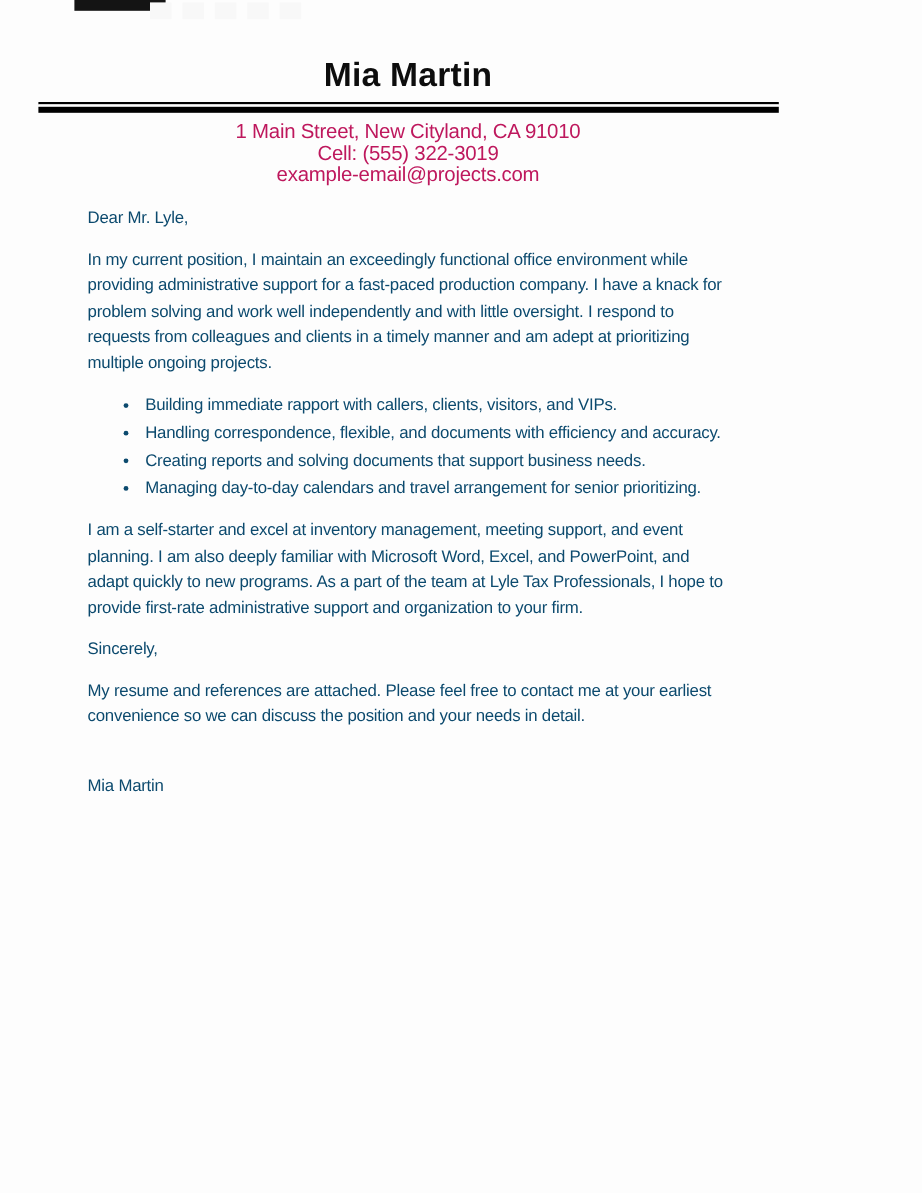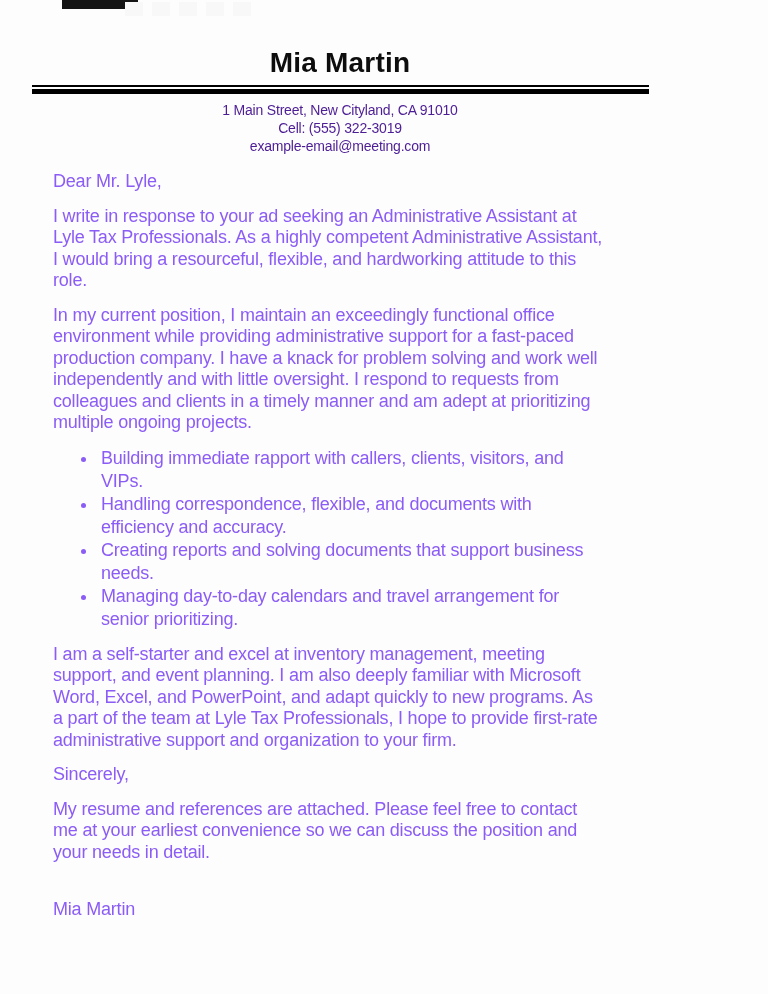--- a/index.html
+++ b/index.html
@@ -49,31 +49,31 @@
   .rule {
     width: 617px;
     margin: 5px auto 0 auto;
   }
   .rule .rule-top    { height: 2px; background: #000000; }
   .rule .rule-gap    { height: 2px; background: #fdfdfd; }
   .rule .rule-bottom { height: 5px; background: #000000; }
   .contact {
     margin-top: 7px;
     text-align: center;
-    font-size: 14px;
+    font-size: 17px;
     line-height: 18px;
-    color: #4c1d95;
+    color: #be185d;
     letter-spacing: -0.2px;
   }
   .letter-body {
-    margin: 16px 75px 0 53px;
-    font-size: 18px;
+    margin: 16px 75px 0 73px;
+    font-size: 14px;
     line-height: 21.5px;
     letter-spacing: -0.2px;
-    color: #8b5cf6;
+    color: #0c4a6e;
   }
   .letter-body p {
     margin: 0 0 13px 0;
   }
   ul.skills {
     margin: 8px 0 13px 0;
     padding-left: 45px;
   }
   ul.skills li {
     line-height: 23px;
@@ -101,26 +101,25 @@
 
   <div class="rule">
     <div class="rule-top"></div>
     <div class="rule-gap"></div>
     <div class="rule-bottom"></div>
   </div>
 
   <div class="contact">
     <div>1 Main Street, New Cityland, CA 91010</div>
     <div>Cell: (555) 322-3019</div>
-    <div>example-email@meeting.com</div>
+    <div>example-email@projects.com</div>
   </div>
 
   <div class="letter-body">
     <p>Dear Mr. Lyle,</p>
-    <p>I write in response to your ad seeking an Administrative Assistant at Lyle Tax Professionals. As a highly competent Administrative Assistant, I would bring a resourceful, flexible, and hardworking attitude to this role.</p>
     <p>In my current position, I maintain an exceedingly functional office environment while providing administrative support for a fast-paced production company. I have a knack for problem solving and work well independently and with little oversight. I respond to requests from colleagues and clients in a timely manner and am adept at prioritizing multiple ongoing projects.</p>
     <ul class="skills">
       <li>Building immediate rapport with callers, clients, visitors, and VIPs.</li>
       <li>Handling correspondence, flexible, and documents with efficiency and accuracy.</li>
       <li>Creating reports and solving documents that support business needs.</li>
       <li>Managing day-to-day calendars and travel arrangement for senior prioritizing.</li>
     </ul>
     <p>I am a self-starter and excel at inventory management, meeting support, and event planning. I am also deeply familiar with Microsoft Word, Excel, and PowerPoint, and adapt quickly to new programs. As a part of the team at Lyle Tax Professionals, I hope to provide first-rate administrative support and organization to your firm.</p>
     <p>Sincerely,</p>
     <p>My resume and references are attached. Please feel free to contact me at your earliest convenience so we can discuss the position and your needs in detail.</p>

